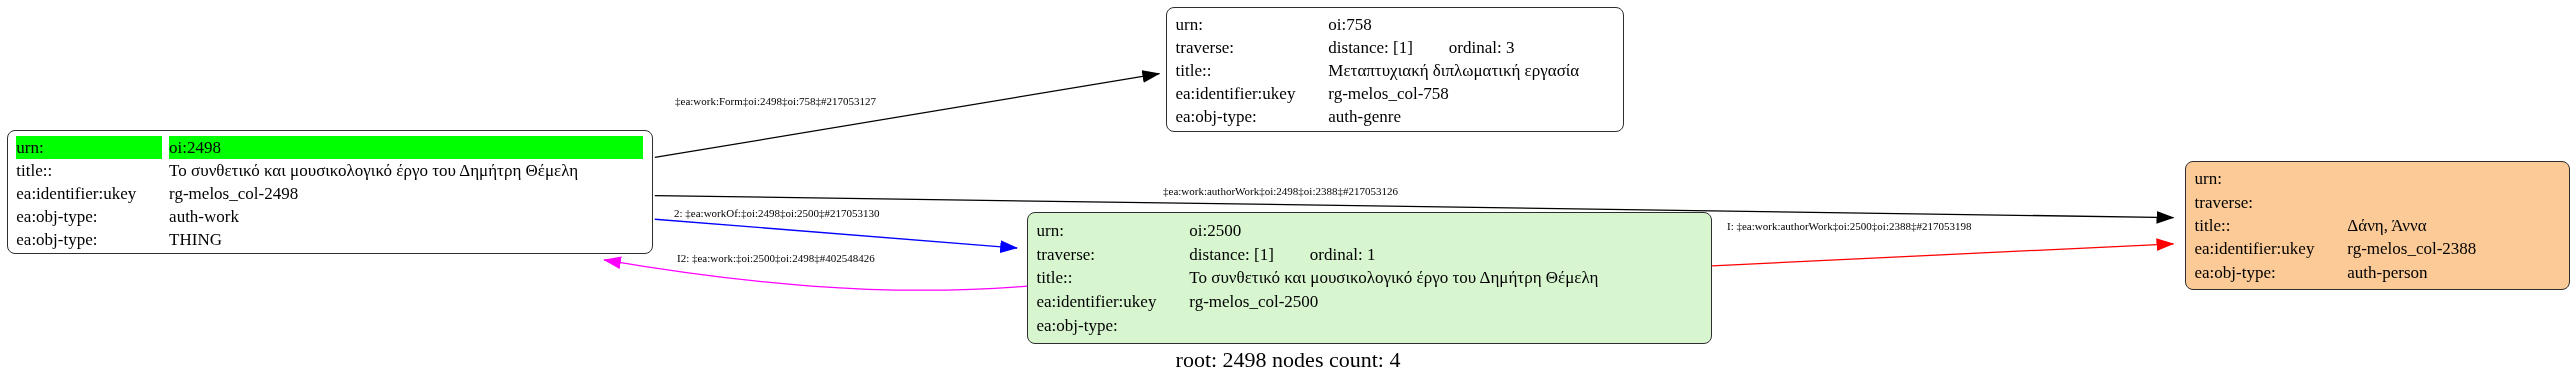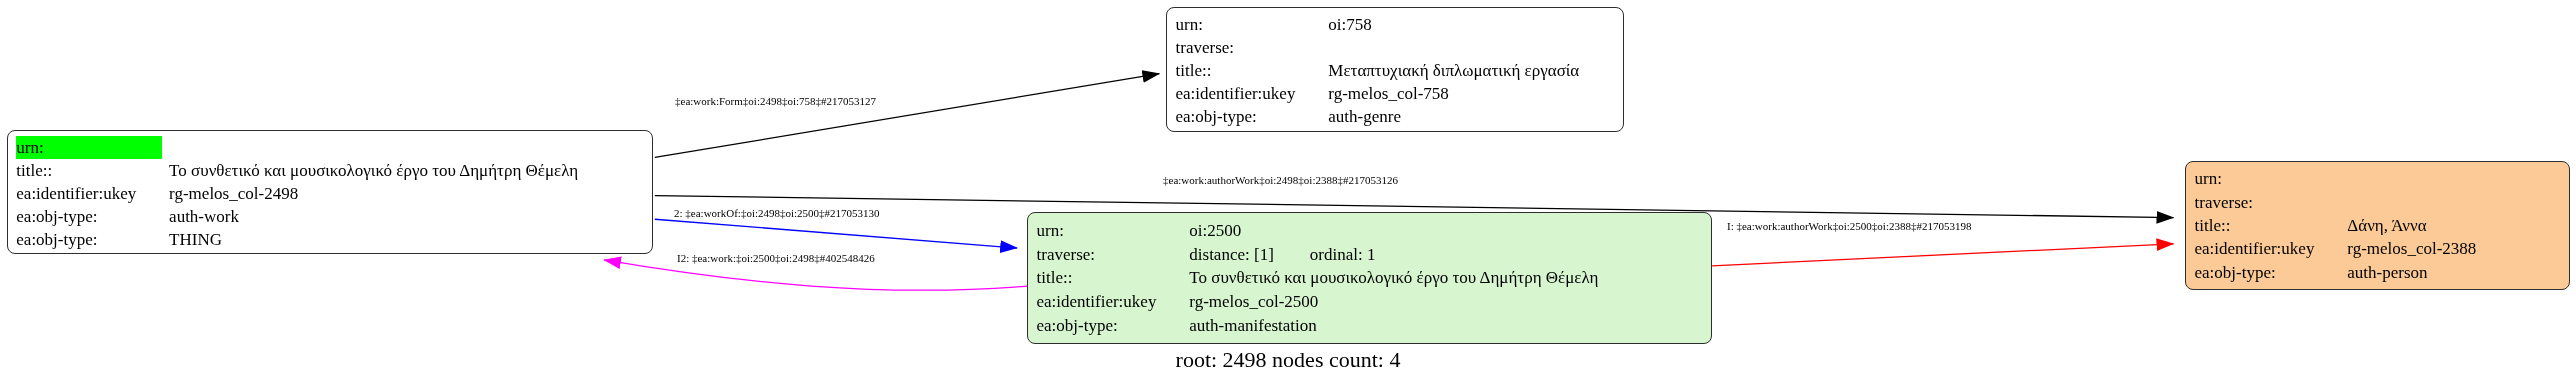--- a/index.html
+++ b/index.html
@@ -45,20 +45,21 @@
     <path d="M772,186 L1368,87" fill="none" stroke-width="1.5" marker-end="url(#arr-black)" stroke="#000000"></path>
     <path d="M772,231 L2566,257" fill="none" stroke-width="1.5" marker-end="url(#arr-black)" stroke="#000000"></path>
     <path d="M772,259 L1200,293" fill="none" stroke-width="1.5" marker-end="url(#arr-blue)" stroke="#0000ff"></path>
     <path d="M1212,338 C1040,352 870,334 712,307" fill="none" stroke-width="1.5" marker-end="url(#arr-magenta)" stroke="#ff00ff"></path>
     <path d="M2021,314 L2566,288" fill="none" stroke-width="1.5" marker-end="url(#arr-red)" stroke="#ff0000"></path>
   </svg>
 
   <div class="node" style="left:6.8px;top:130px;width:646px;height:124px;">
     <div class="row hl">
       <span class="k">urn:</span>
+      <span class="v">oi:2498</span>
     </div>
     <div class="row">
       <span class="k">title::</span>
       <span class="v">Το συνθετικό και μουσικολογικό έργο του Δημήτρη Θέμελη</span>
     </div>
     <div class="row">
       <span class="k">ea:identifier:ukey</span>
       <span class="v">rg-melos_col-2498</span>
     </div>
     <div class="row">
@@ -71,20 +72,21 @@
     </div>
   </div>
 
   <div class="node" style="left:1166px;top:6.8px;width:458px;height:125px;">
     <div class="row">
       <span class="k">urn:</span>
       <span class="v">oi:758</span>
     </div>
     <div class="row">
       <span class="k">traverse:</span>
+      <span class="v"><span>distance: [1]</span><span class="v2">ordinal: 3</span></span>
     </div>
     <div class="row">
       <span class="k">title::</span>
       <span class="v">Μεταπτυχιακή διπλωματική εργασία</span>
     </div>
     <div class="row">
       <span class="k">ea:identifier:ukey</span>
       <span class="v">rg-melos_col-758</span>
     </div>
     <div class="row">
@@ -105,21 +107,20 @@
     <div class="row">
       <span class="k">title::</span>
       <span class="v">Το συνθετικό και μουσικολογικό έργο του Δημήτρη Θέμελη</span>
     </div>
     <div class="row">
       <span class="k">ea:identifier:ukey</span>
       <span class="v">rg-melos_col-2500</span>
     </div>
     <div class="row">
       <span class="k">ea:obj-type:</span>
-      <span class="v">auth-manifestation</span>
     </div>
   </div>
 
   <div class="node" style="left:2185px;top:161px;width:385px;height:129px;background:#fbca96;">
     <div class="row">
       <span class="k">urn:</span>
     </div>
     <div class="row">
       <span class="k">traverse:</span>
     </div>
@@ -131,21 +132,21 @@
       <span class="k">ea:identifier:ukey</span>
       <span class="v">rg-melos_col-2388</span>
     </div>
     <div class="row">
       <span class="k">ea:obj-type:</span>
       <span class="v">auth-person</span>
     </div>
   </div>
 
   <div class="edge-label" style="left:675px;top:90px;">‡ea:work:Form‡oi:2498‡oi:758‡#217053127</div>
-  <div class="edge-label" style="left:1163px;top:169px;">‡ea:work:authorWork‡oi:2498‡oi:2388‡#217053126</div>
+  <div class="edge-label" style="left:1163px;top:180px;">‡ea:work:authorWork‡oi:2498‡oi:2388‡#217053126</div>
   <div class="edge-label" style="left:674px;top:202px;">2: ‡ea:workOf:‡oi:2498‡oi:2500‡#217053130</div>
   <div class="edge-label" style="left:677px;top:247px;">I2: ‡ea:work:‡oi:2500‡oi:2498‡#402548426</div>
   <div class="edge-label" style="left:1727px;top:215px;">I: ‡ea:work:authorWork‡oi:2500‡oi:2388‡#217053198</div>
 
   <div class="caption" style="left:932px;top:347px;width:712px;">root: 2498 nodes count: 4</div>
 
 </div>
 
 
 </body></html>

